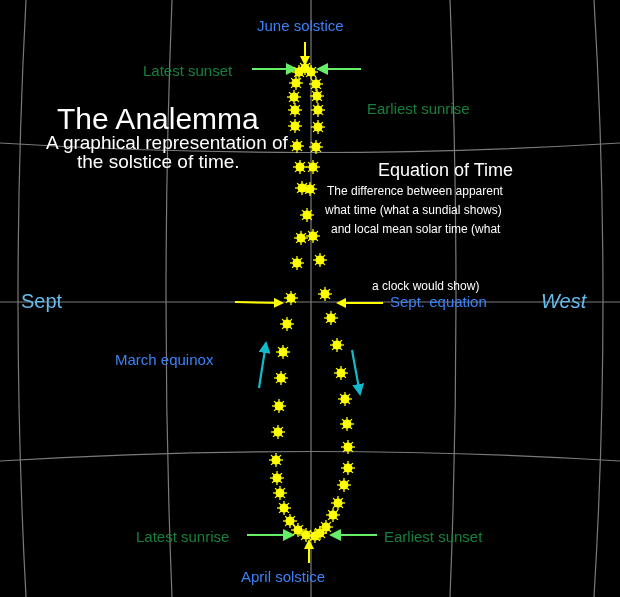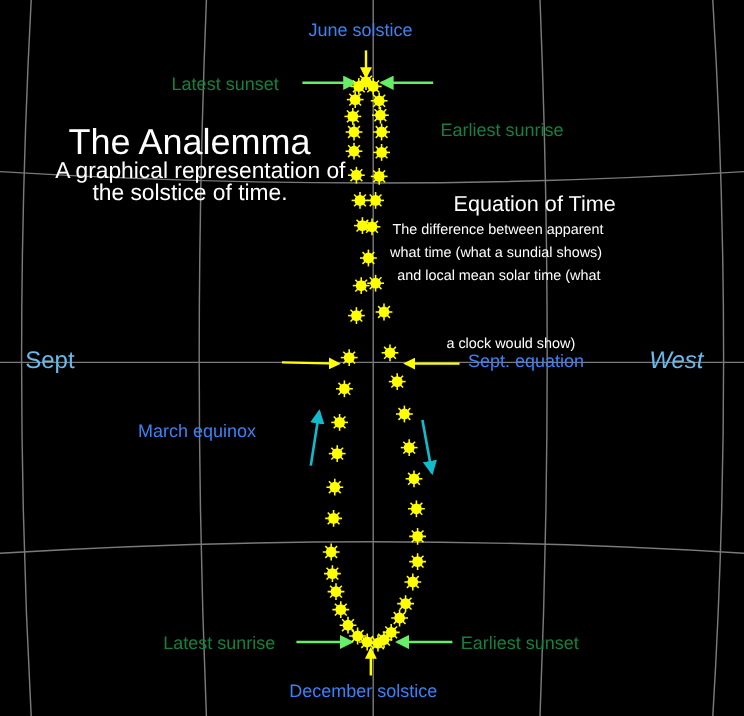--- a/index.html
+++ b/index.html
@@ -606,20 +606,20 @@
 <div class="lbl white eot-title" style="left:378px; top:161px;">Equation of Time</div>
 <div class="lbl white eot-body" style="left:327px; top:181px;">The difference between apparent</div>
 <div class="lbl white eot-body" style="left:325px; top:200px;">what time (what a sundial shows)</div>
 <div class="lbl white eot-body" style="left:331px; top:219px;">and local mean solar time (what</div>
 <div class="lbl white eot-body" style="left:372px; top:238px;margin-top:38px;">a clock would show)</div>
 
 <div class="lbl blue" style="left:21px; top:291px;">Sept</div>
 <div class="lbl blue" style="left:541px; top:291px;font-style:italic;">West</div>
 
 <div class="lbl yellow" style="left:257px; top:18px;">June solstice</div>
-<div class="lbl yellow" style="left:241px; top:569px;">December solstice</div>
+<div class="lbl yellow" style="left:241px; top:569px;">April solstice</div>
 <div class="lbl yellow" style="left:115px; top:312px;margin-top:40px;">March equinox</div>
 <div class="lbl yellow" style="left:390px; top:294px;">Sept. equation</div>
 
 <div class="lbl green" style="left:143px; top:63px;">Latest sunset</div>
 <div class="lbl green" style="left:367px; top:63px;margin-top:38px;">Earliest sunrise</div>
 <div class="lbl green" style="left:136px; top:529px;">Latest sunrise</div>
 <div class="lbl green" style="left:384px; top:529px;">Earliest sunset</div>
 
 </body></html>

